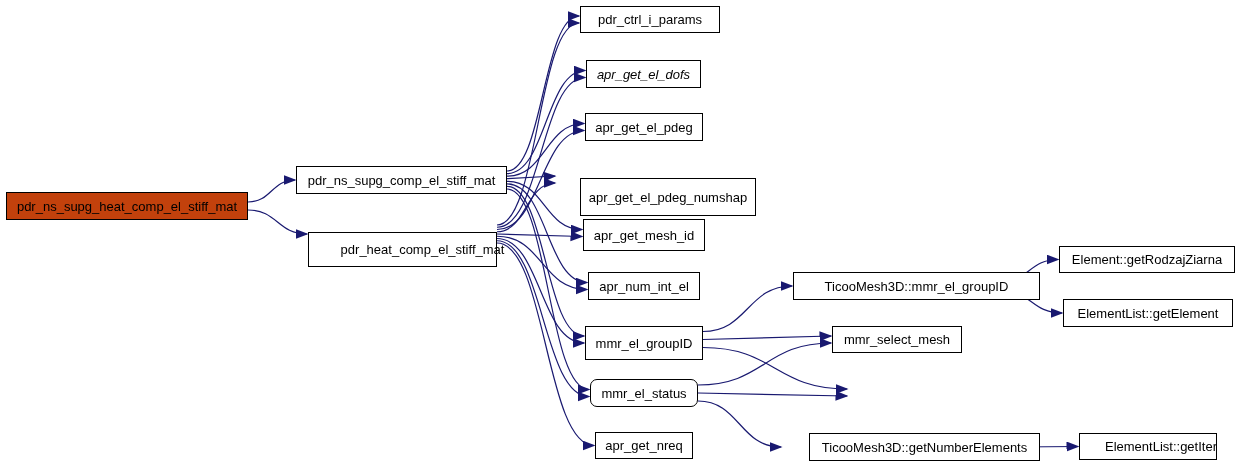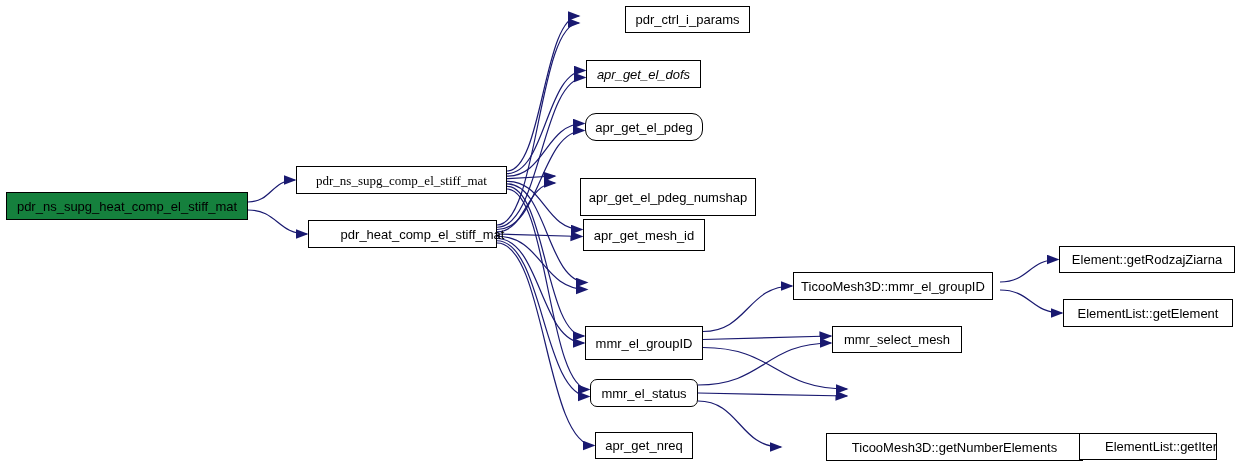--- a/index.html
+++ b/index.html
@@ -33,21 +33,21 @@
     background: #ffffff;
     border: 1px solid #000000;
     color: #000000;
     font-size: 13px;
     line-height: 1;
     white-space: nowrap;
     cursor: pointer;
     pointer-events: auto;
   }
   .node.highlight {
-    background: #15803d;
+    background: #c2410c;
     border: 1px solid #000000;
   }
   .node span { pointer-events: none; }
 </style>
 </head>
 <body>
 
 <div class="stage">
   <svg class="edge-layer" xmlns="http://www.w3.org/2000/svg" width="1240" height="467" viewBox="0 0 1240 467">
     <defs>
@@ -83,57 +83,60 @@
         <path d="M698,401 C739.5,401 739.5,447 781,447" fill="none" stroke="#191970" stroke-width="1.2" marker-end="url(#arrowhead)"></path>
         <path d="M1000,282 C1029,282 1029,259.5 1058,259.5" fill="none" stroke="#191970" stroke-width="1.2" marker-end="url(#arrowhead)"></path>
         <path d="M1000,290 C1031,290 1031,313 1062,313" fill="none" stroke="#191970" stroke-width="1.2" marker-end="url(#arrowhead)"></path>
         <path d="M1013,447 L1078,446.5" fill="none" stroke="#191970" stroke-width="1.2" marker-end="url(#arrowhead)"></path>
       </g>
   </svg>
   <div class="node-layer">
       <div class="node highlight" style="left: 6px; top: 192px; width: 242px; height: 28px;">
         <span>pdr_ns_supg_heat_comp_el_stiff_mat</span>
       </div>
-      <div class="node" style="left: 296px; top: 166px; width: 211px; height: 28px; font-family: Liberation Serif, serif;">
+      <div class="node" style="left: 296px; top: 166px; width: 211px; height: 28px;">
         <span>pdr_ns_supg_comp_el_stiff_mat</span>
       </div>
-      <div class="node" style="left: 308px; top: 220px; width: 189px; height: 28px; padding-left: 40px;">
+      <div class="node" style="left: 308px; top: 232px; width: 189px; height: 35px; padding-left: 40px;">
         <span>pdr_heat_comp_el_stiff_mat</span>
       </div>
-      <div class="node" style="left: 580px; top: 6px; width: 125px; height: 27px; margin-left: 45px;">
+      <div class="node" style="left: 580px; top: 6px; width: 140px; height: 27px;">
         <span>pdr_ctrl_i_params</span>
       </div>
       <div class="node" style="left: 586px; top: 60px; width: 115px; height: 28px; font-style: italic;">
         <span>apr_get_el_dofs</span>
       </div>
-      <div class="node" style="left: 585px; top: 113px; width: 118px; height: 28px; border-radius: 11px;">
+      <div class="node" style="left: 585px; top: 113px; width: 118px; height: 28px;">
         <span>apr_get_el_pdeg</span>
       </div>
       <div class="node" style="left: 580px; top: 166px; width: 176px; height: 38px; margin-top: 12px;">
         <span>apr_get_el_pdeg_numshap</span>
       </div>
       <div class="node" style="left: 583px; top: 219px; width: 122px; height: 32px;">
         <span>apr_get_mesh_id</span>
+      </div>
+      <div class="node" style="left: 588px; top: 272px; width: 112px; height: 28px;">
+        <span>apr_num_int_el</span>
       </div>
       <div class="node" style="left: 585px; top: 326px; width: 118px; height: 34px;">
         <span>mmr_el_groupID</span>
       </div>
       <div class="node" style="left: 590px; top: 379px; width: 108px; height: 28px; border-radius: 7px;">
         <span>mmr_el_status</span>
       </div>
       <div class="node" style="left: 595px; top: 432px; width: 98px; height: 27px;">
         <span>apr_get_nreq</span>
       </div>
-      <div class="node" style="left: 793px; top: 272px; width: 200px; height: 28px;">
+      <div class="node" style="left: 793px; top: 272px; width: 247px; height: 28px;">
         <span>TicooMesh3D::mmr_el_groupID</span>
       </div>
       <div class="node" style="left: 832px; top: 326px; width: 130px; height: 27px;">
         <span>mmr_select_mesh</span>
       </div>
-      <div class="node" style="left: 826px; top: 433px; width: 257px; height: 28px;">
+      <div class="node" style="left: 809px; top: 433px; width: 231px; height: 28px;">
         <span>TicooMesh3D::getNumberElements</span>
       </div>
       <div class="node" style="left: 1059px; top: 246px; width: 176px; height: 27px;">
         <span>Element::getRodzajZiarna</span>
       </div>
       <div class="node" style="left: 1063px; top: 299px; width: 170px; height: 28px;">
         <span>ElementList::getElement</span>
       </div>
       <div class="node" style="left: 1079px; top: 433px; width: 138px; height: 27px; padding-left: 26px;">
         <span>ElementList::getIter</span>

